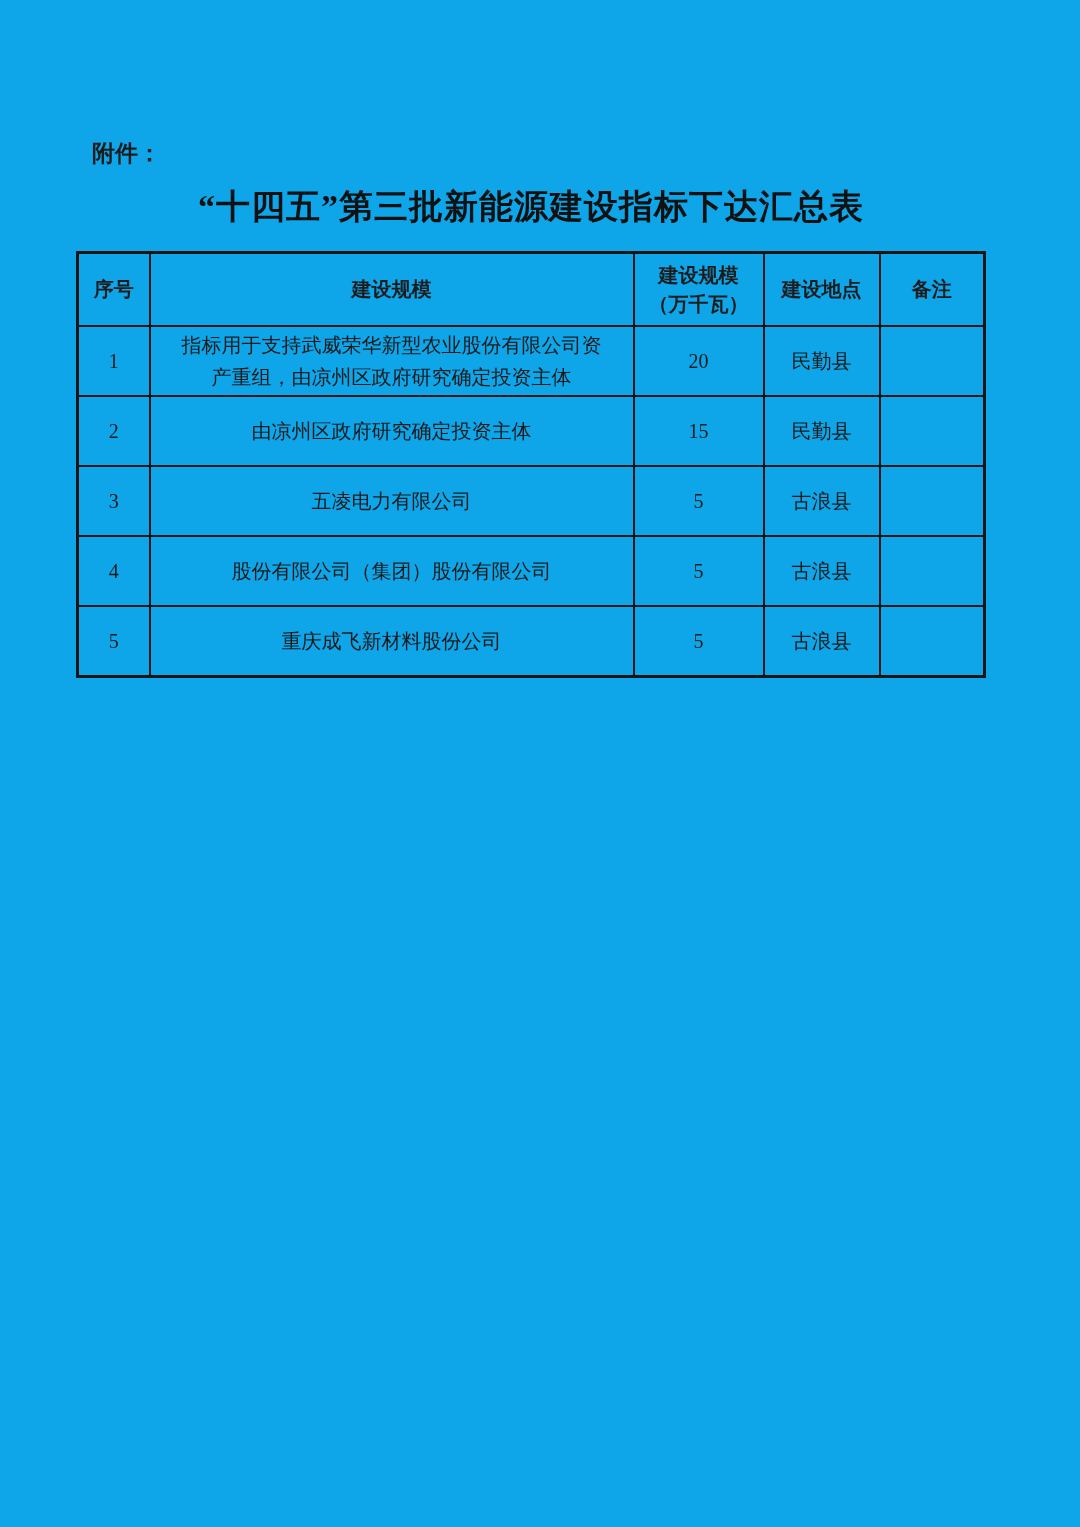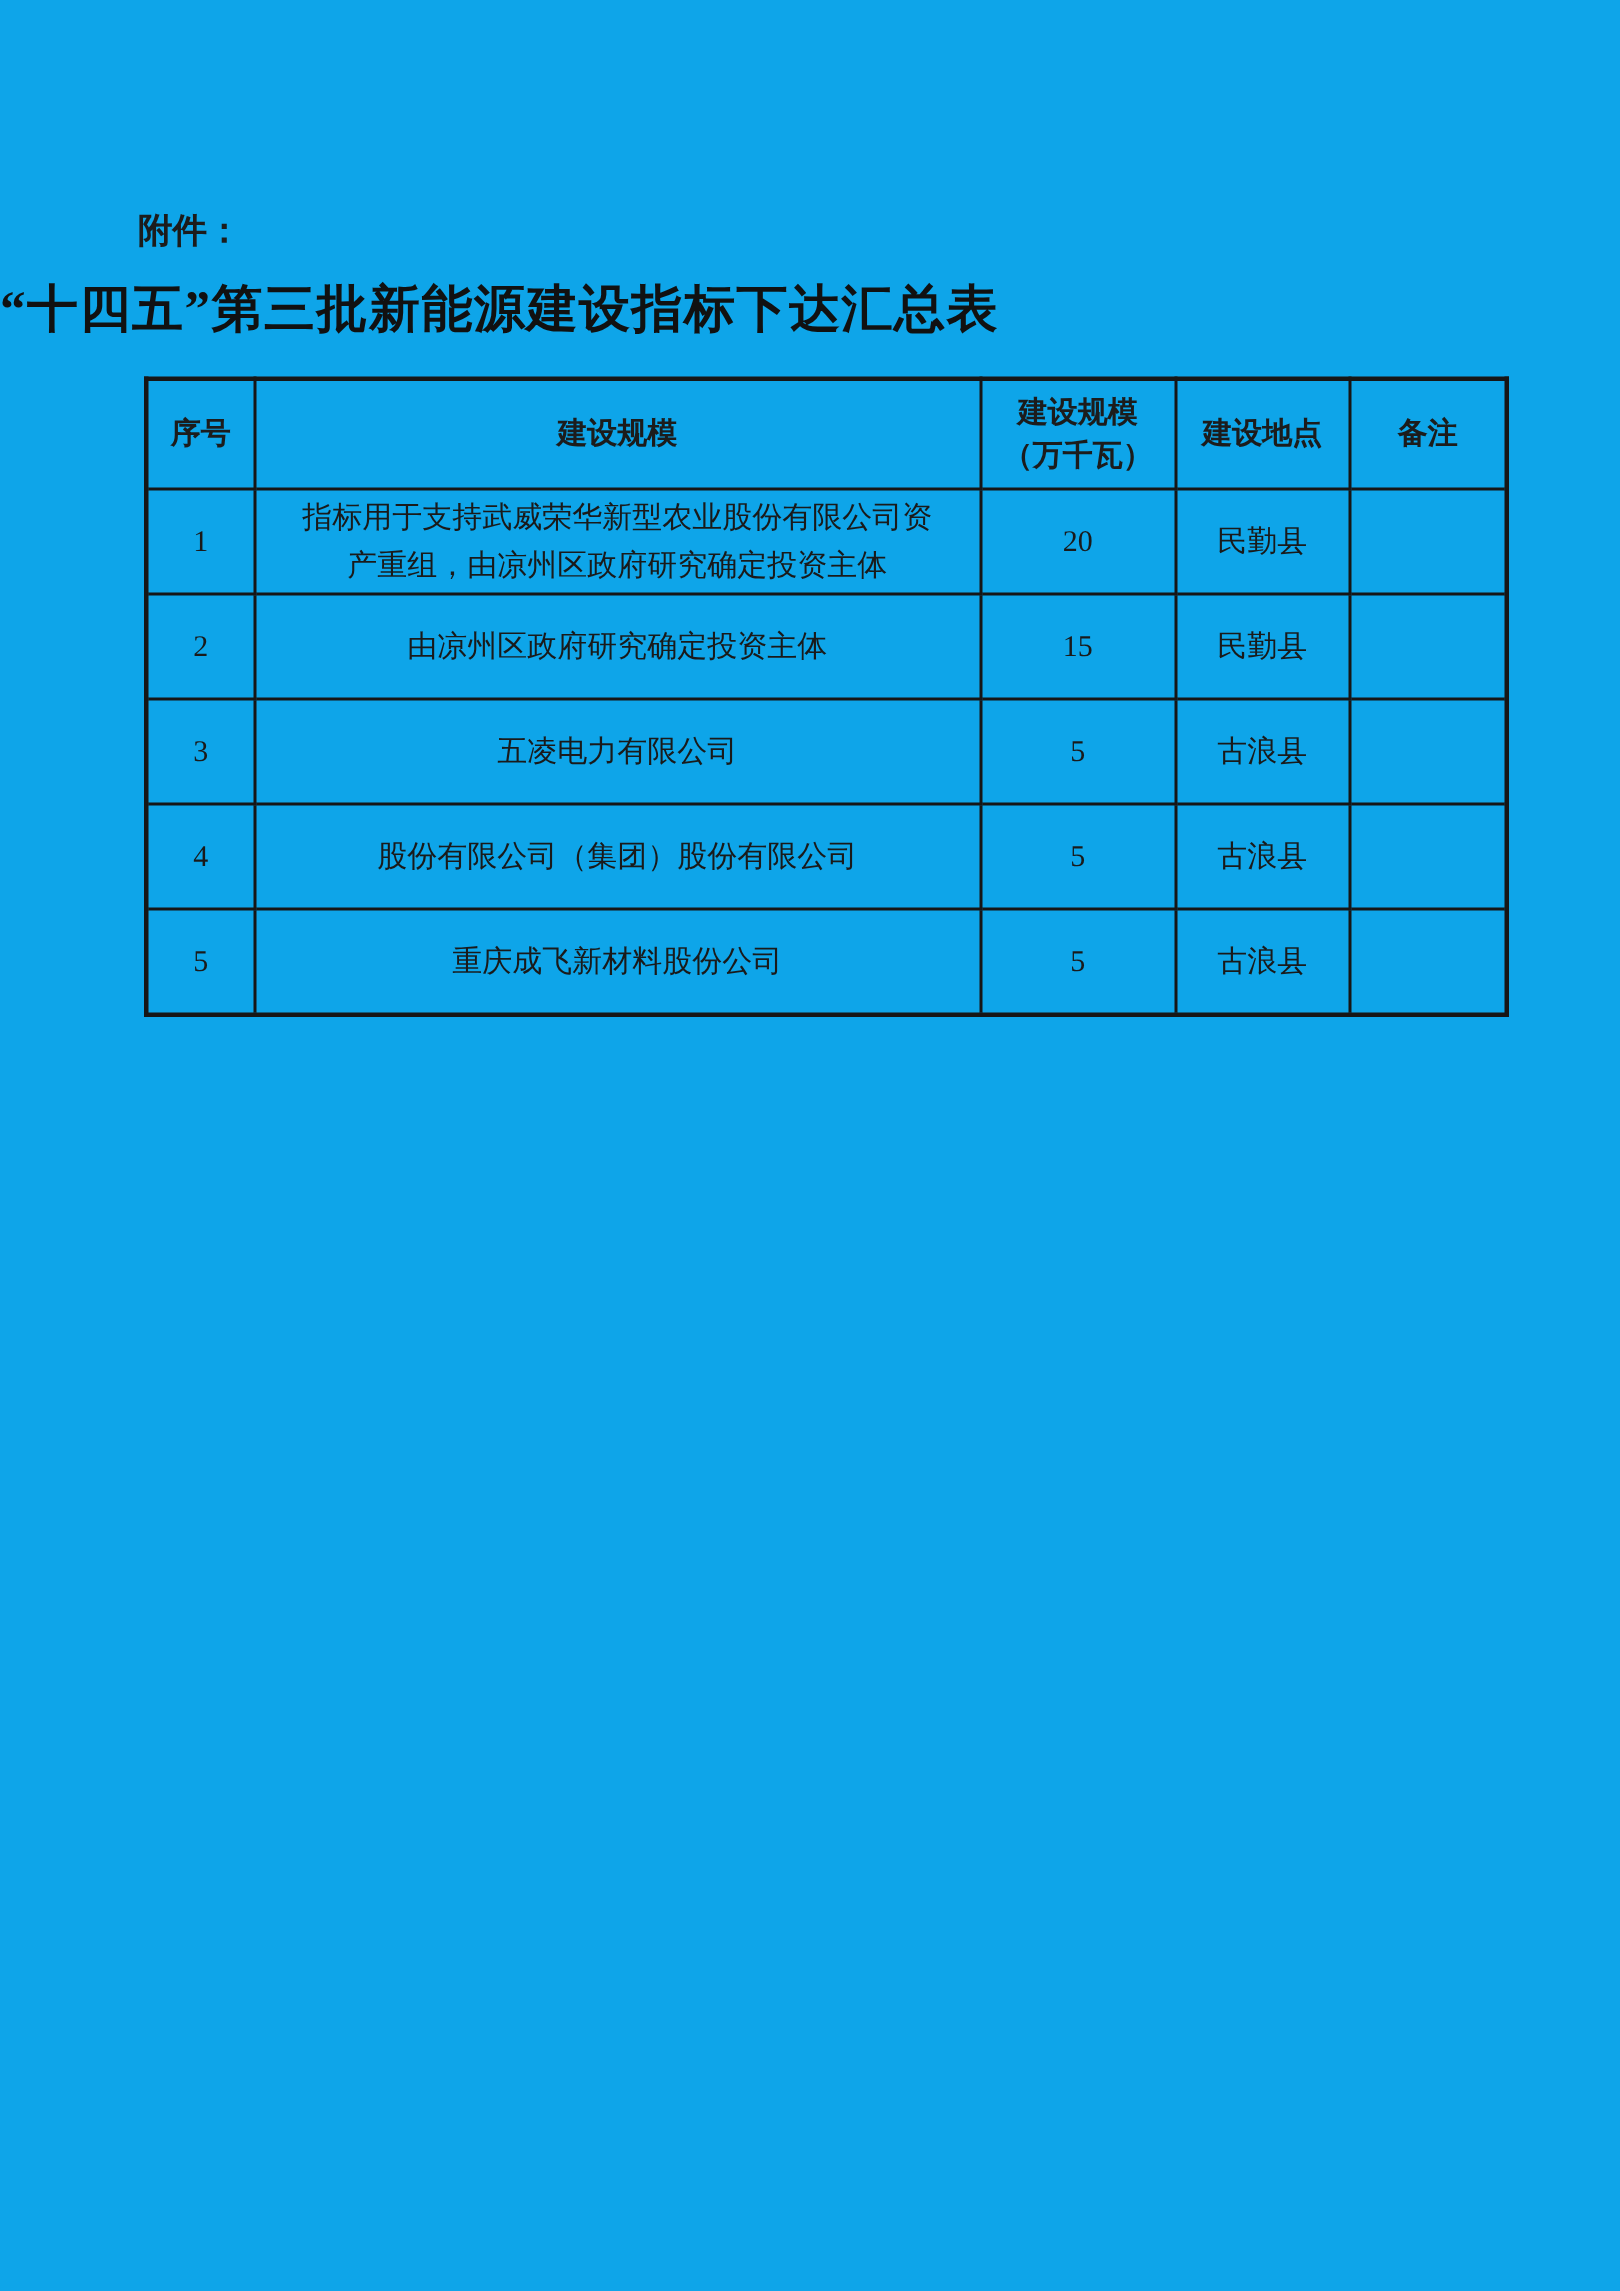--- a/index.html
+++ b/index.html
@@ -28,31 +28,31 @@
     font-weight: 700;
     font-size: 23px;
     line-height: 1.2;
     color: #1c1c1c;
   }
   .doc-title {
     position: absolute;
     left: 0;
     top: 185px;
     width: 864px;
-    text-align: left;
+    text-align: right;
     font-family: "Liberation Serif", "DejaVu Serif", serif;
     font-weight: 700;
     font-size: 34px;
     line-height: 1.3;
     letter-spacing: 1px;
     color: #111111;
   }
   table.summary-table {
     position: absolute;
-    left: 96px;
+    left: 76px;
     top: 251px;
     width: 907px;
     border-collapse: collapse;
     table-layout: fixed;
     border: 3px solid #161616;
     padding-left: 32px;
   }
   .summary-table th,
   .summary-table td {
     border: 2px solid #161616;

